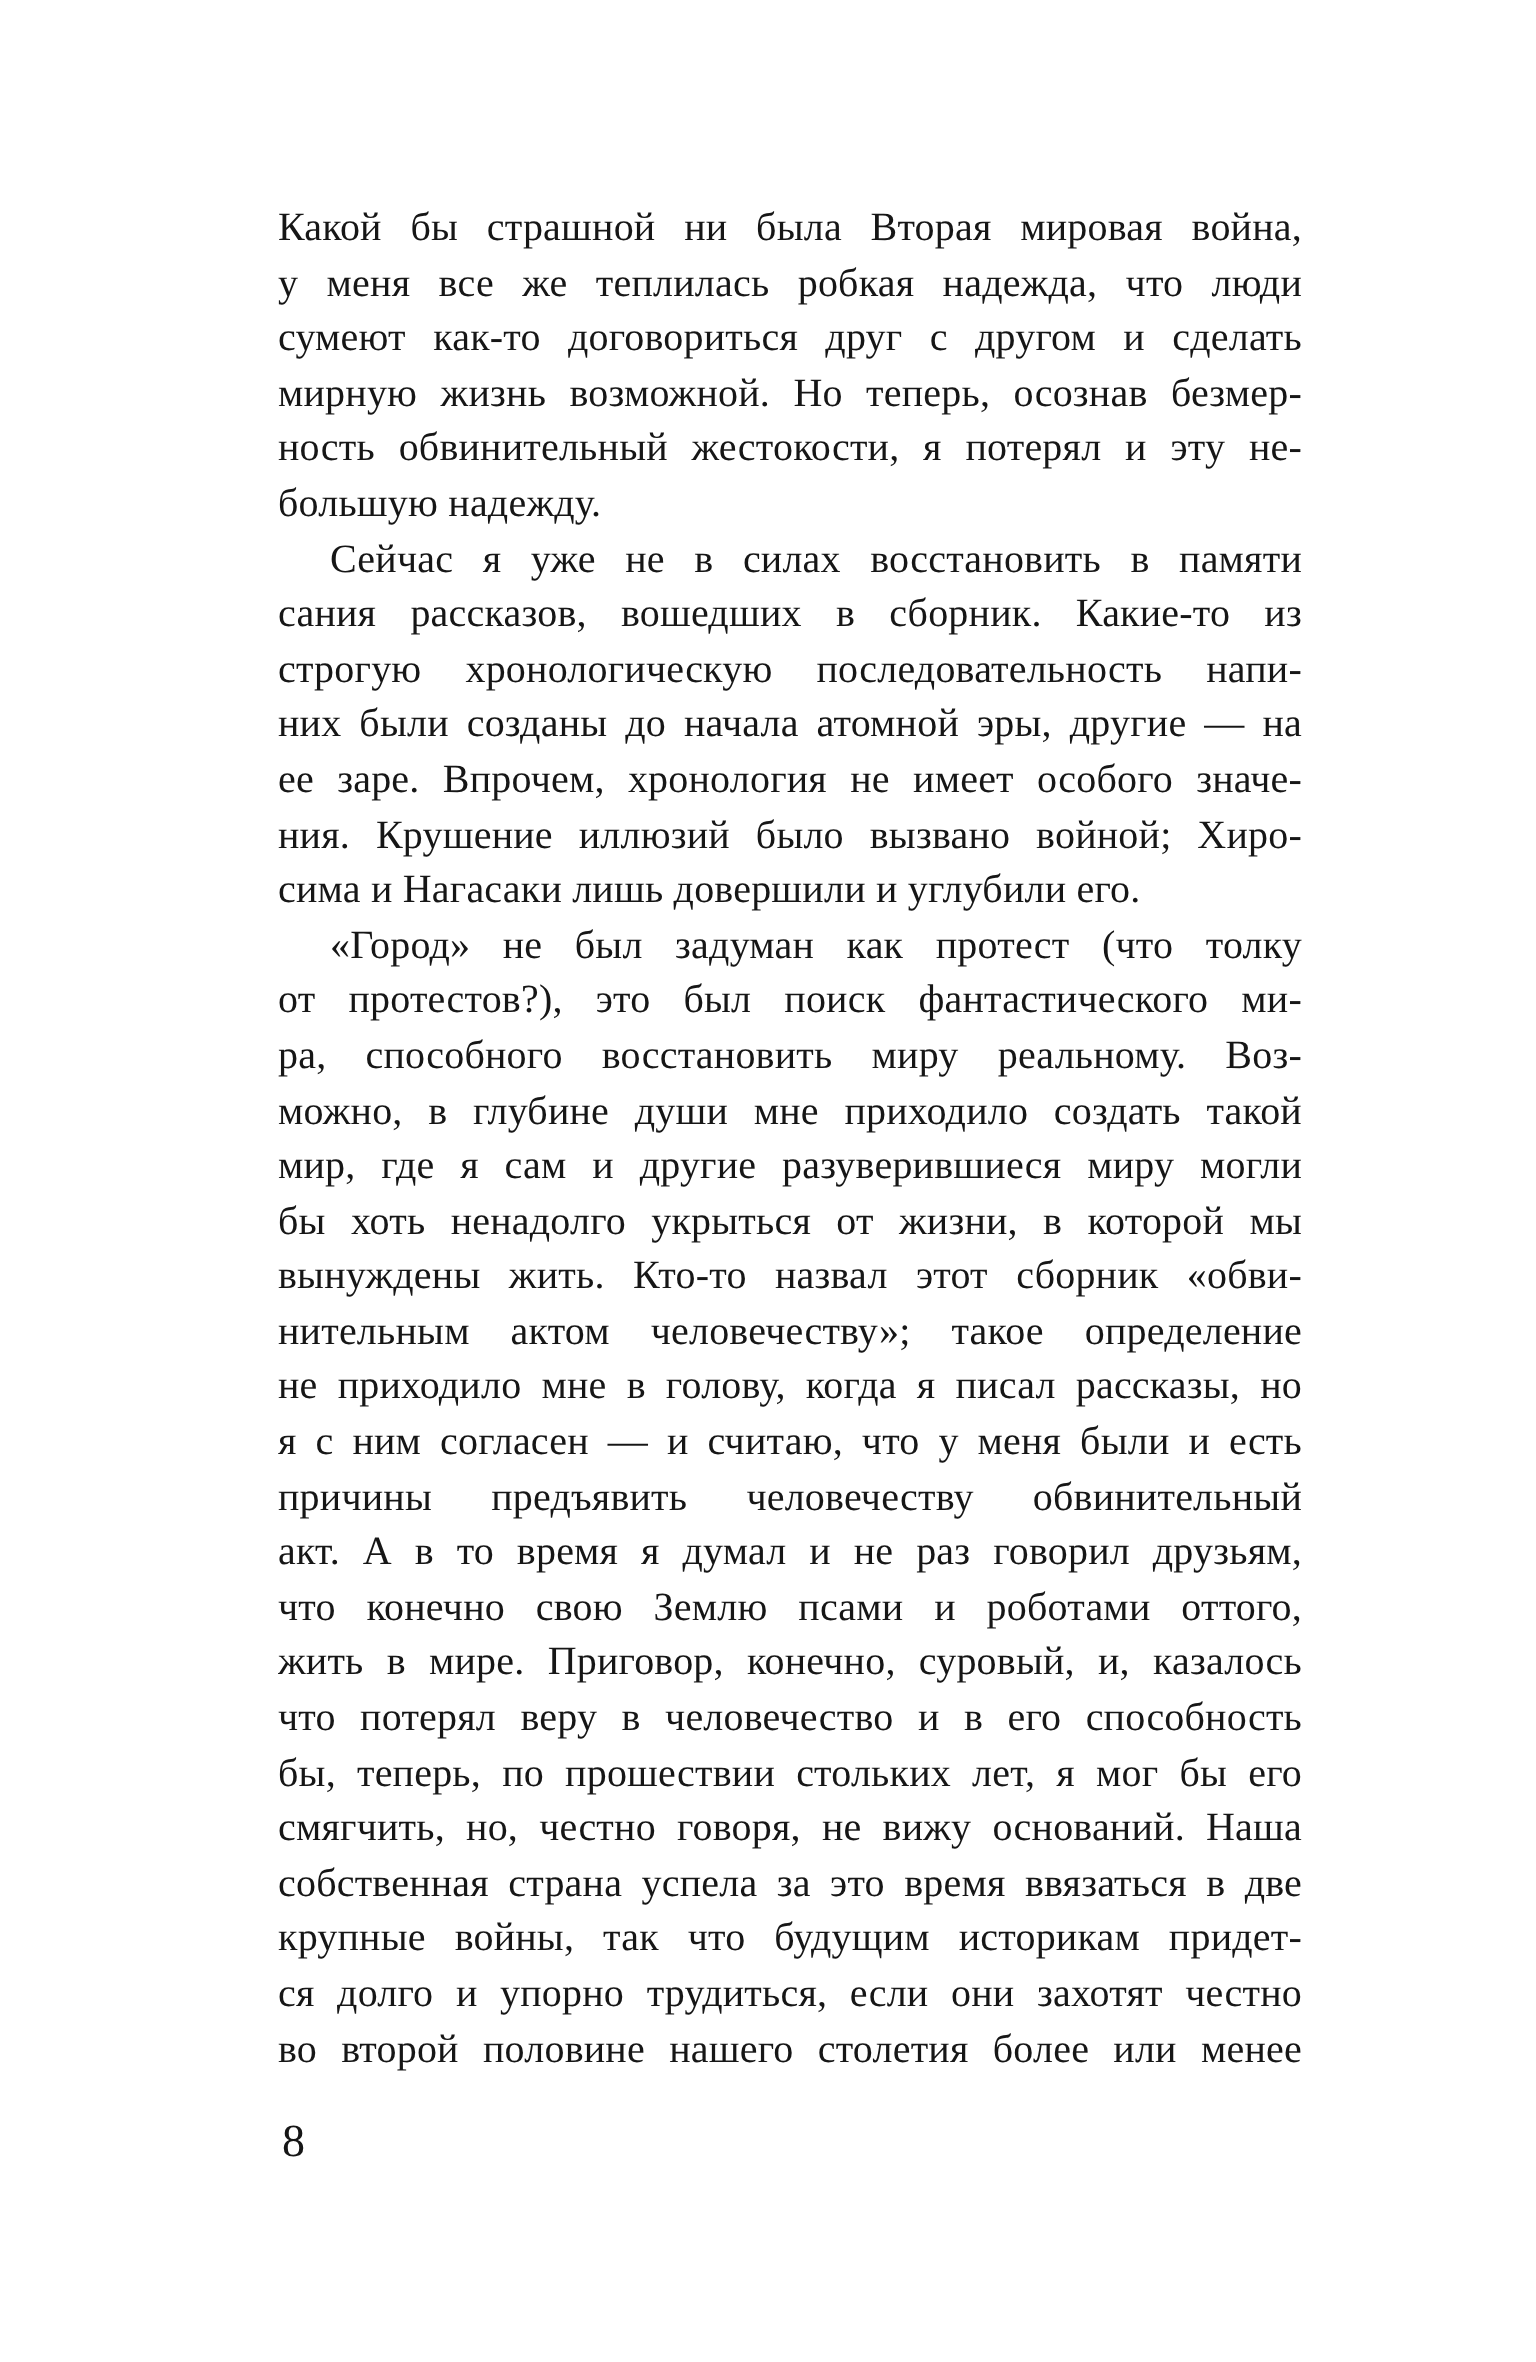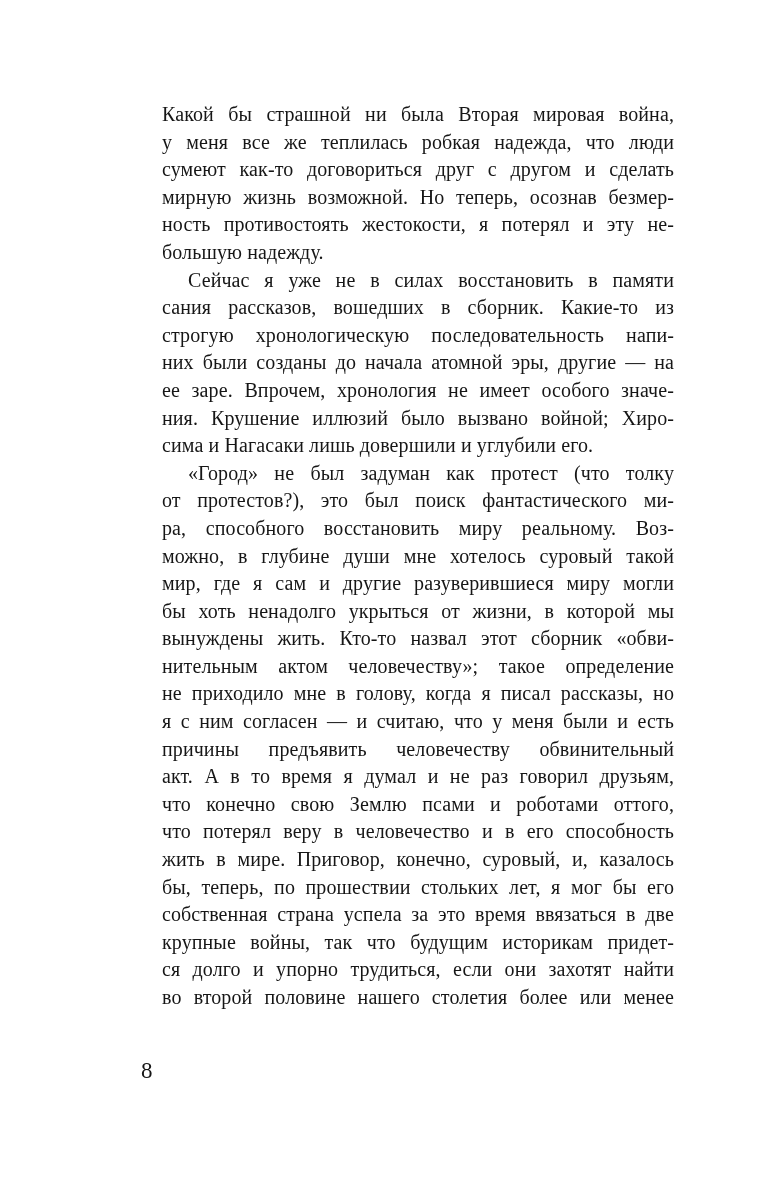--- a/index.html
+++ b/index.html
@@ -14,21 +14,20 @@
     background: #ffffff;
     overflow: hidden;
     font-family: "Liberation Serif", "DejaVu Serif", serif;
     color: #161616;
   }
   .text-block {
     position: absolute;
     left: 139px;
     top: 101px;
     width: 512px;
-    margin-left: 23px;
   }
   .paragraph {
     margin: 0;
     padding: 0;
   }
   .line {
     font-size: 20px;
     line-height: 27.6px;
     height: 27.6px;
     text-align: justify;
@@ -55,49 +54,50 @@
 </head>
 <body>
 
 <div class="page">
   <main class="text-block" id="text-block">
       <div class="paragraph">
         <div class="line">Какой бы страшной ни была Вторая мировая война,</div>
         <div class="line">у меня все же теплилась робкая надежда, что люди</div>
         <div class="line">сумеют как-то договориться друг с другом и сделать</div>
         <div class="line">мирную жизнь возможной. Но теперь, осознав безмер-</div>
-        <div class="line">ность противостоять жестокости, я потерял и эту не-</div>
+        <div class="line">ность обвинительный жестокости, я потерял и эту не-</div>
         <div class="line para-end">большую надежду.</div>
       </div>
       <div class="paragraph">
         <div class="line indent">Сейчас я уже не в силах восстановить в памяти</div>
         <div class="line">сания рассказов, вошедших в сборник. Какие-то из</div>
         <div class="line">строгую хронологическую последовательность напи-</div>
         <div class="line">них были созданы до начала атомной эры, другие — на</div>
         <div class="line">ее заре. Впрочем, хронология не имеет особого значе-</div>
         <div class="line">ния. Крушение иллюзий было вызвано войной; Хиро-</div>
         <div class="line para-end">сима и Нагасаки лишь довершили и углубили его.</div>
       </div>
       <div class="paragraph">
         <div class="line indent">«Город» не был задуман как протест (что толку</div>
         <div class="line">от протестов?), это был поиск фантастического ми-</div>
         <div class="line">ра, способного восстановить миру реальному. Воз-</div>
-        <div class="line">можно, в глубине души мне хотелось суровый такой</div>
+        <div class="line">можно, в глубине души мне приходило создать такой</div>
         <div class="line">мир, где я сам и другие разуверившиеся миру могли</div>
         <div class="line">бы хоть ненадолго укрыться от жизни, в которой мы</div>
         <div class="line">вынуждены жить. Кто-то назвал этот сборник «обви-</div>
         <div class="line">нительным актом человечеству»; такое определение</div>
         <div class="line">не приходило мне в голову, когда я писал рассказы, но</div>
         <div class="line">я с ним согласен — и считаю, что у меня были и есть</div>
         <div class="line">причины предъявить человечеству обвинительный</div>
         <div class="line">акт. А в то время я думал и не раз говорил друзьям,</div>
         <div class="line">что конечно свою Землю псами и роботами оттого,</div>
+        <div class="line">жить в мире. Приговор, конечно, суровый, и, казалось</div>
         <div class="line">что потерял веру в человечество и в его способность</div>
-        <div class="line">жить в мире. Приговор, конечно, суровый, и, казалось</div>
         <div class="line">бы, теперь, по прошествии стольких лет, я мог бы его</div>
+        <div class="line">смягчить, но, честно говоря, не вижу оснований. Наша</div>
         <div class="line">собственная страна успела за это время ввязаться в две</div>
         <div class="line">крупные войны, так что будущим историкам придет-</div>
-        <div class="line">ся долго и упорно трудиться, если они захотят найти</div>
+        <div class="line">ся долго и упорно трудиться, если они захотят честно</div>
         <div class="line">во второй половине нашего столетия более или менее</div>
       </div>
     </main>
   <div class="page-number">8</div>
 </div>
 
 </body></html>

